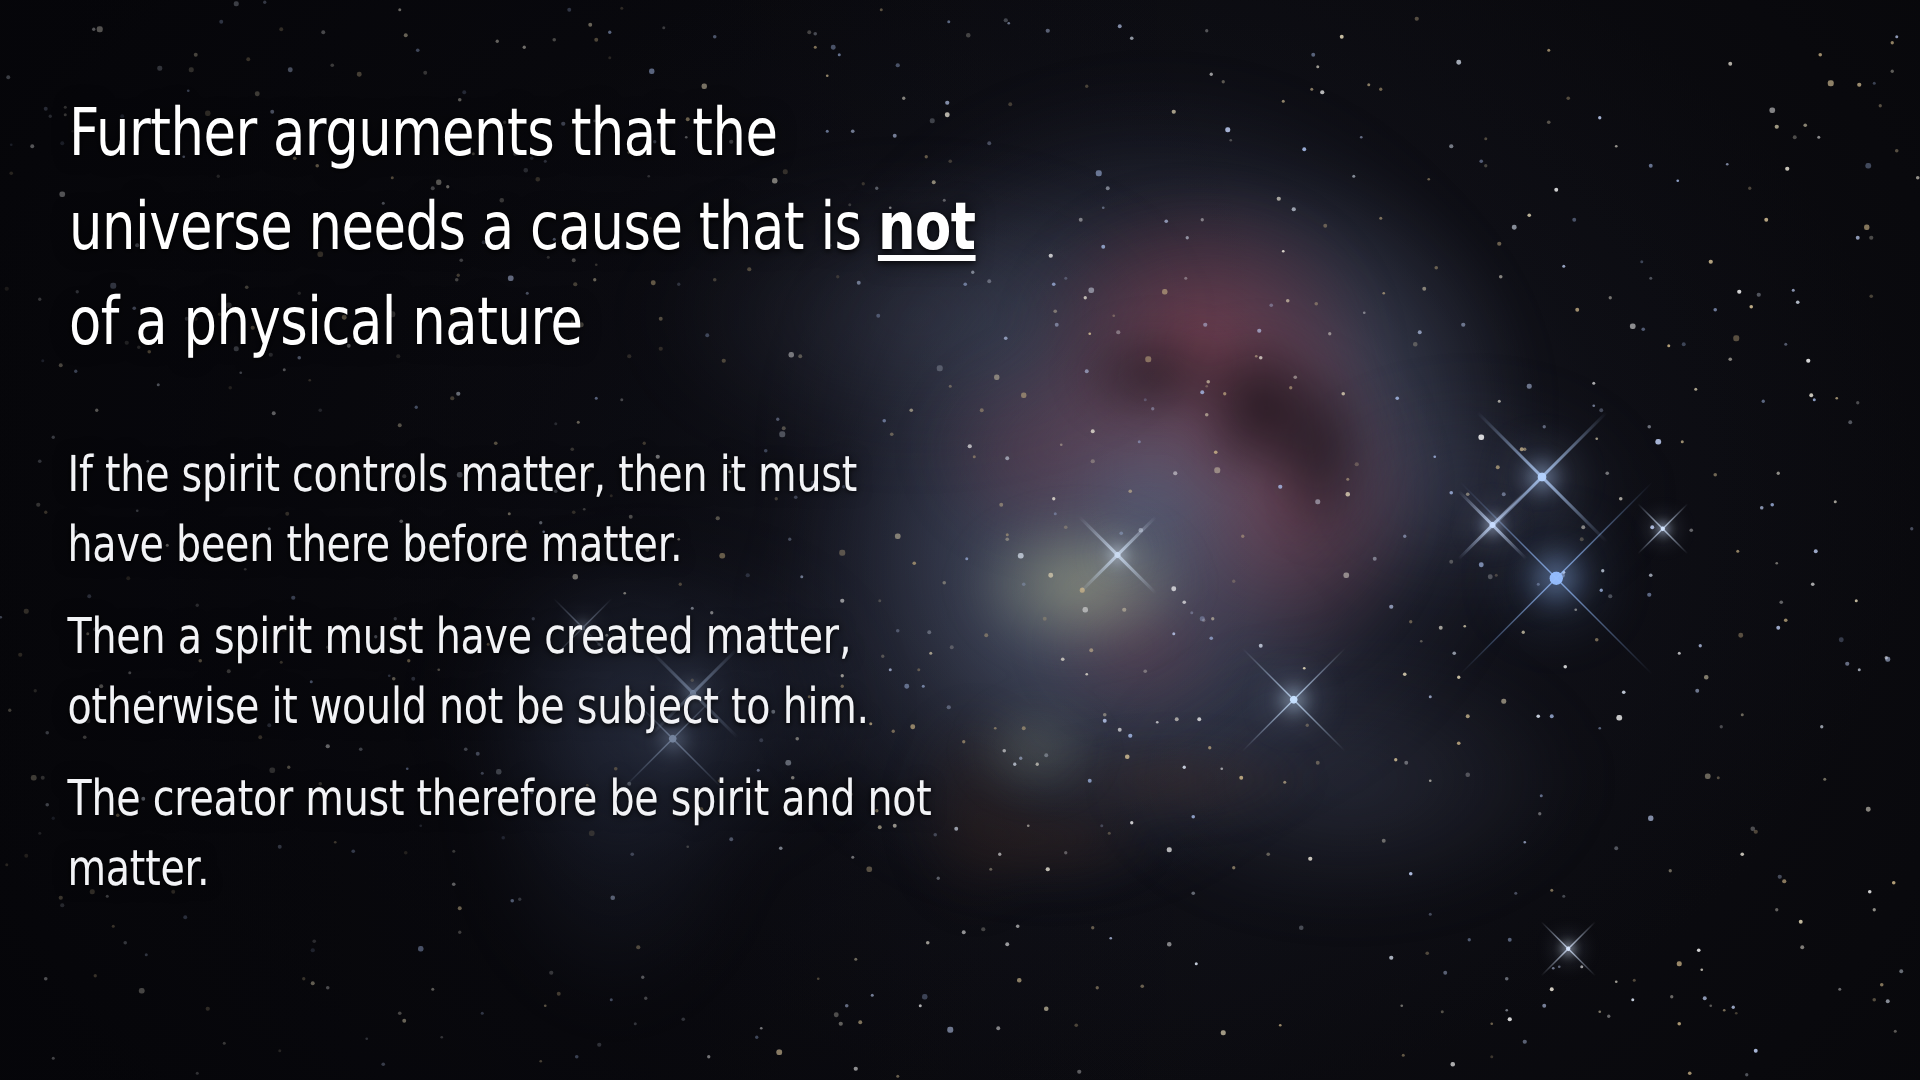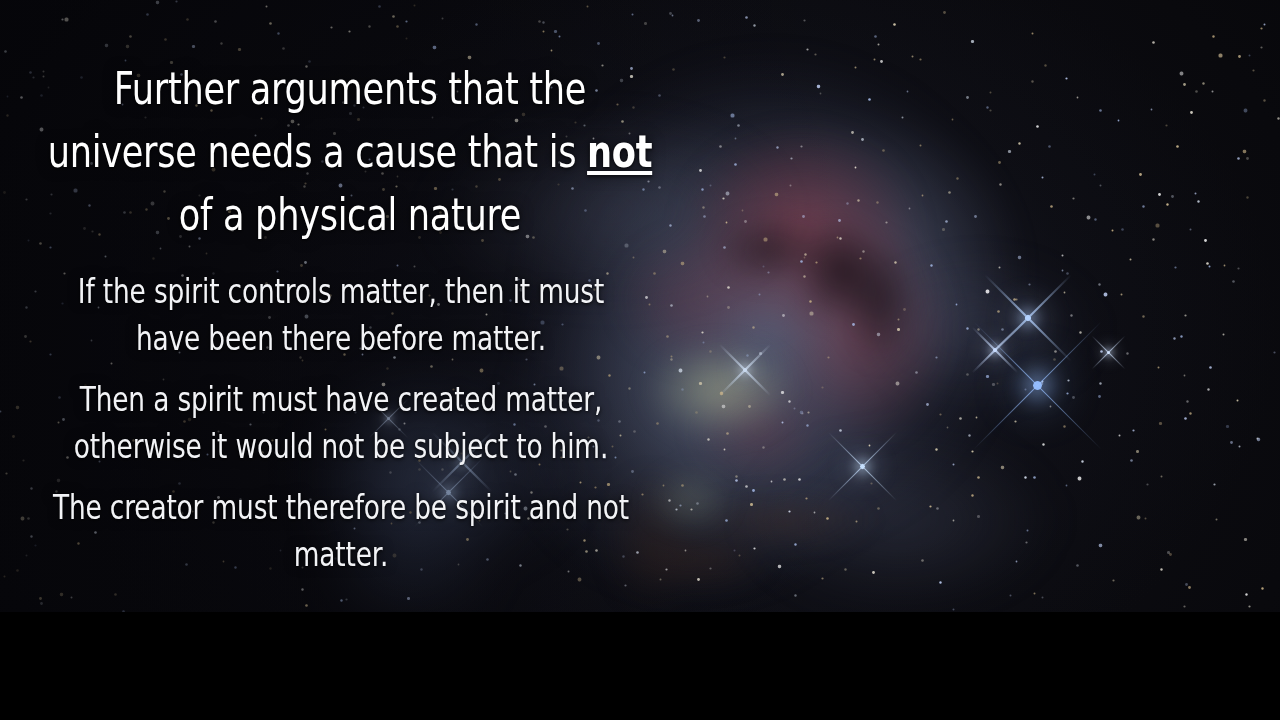--- a/index.html
+++ b/index.html
@@ -3,25 +3,24 @@
 <meta charset="utf-8">
 <style>
   html, body {
     margin: 0;
     padding: 0;
     background: #000;
   }
   #slide {
     position: relative;
     width: 1280px;
-    height: 612px;
+    height: 720px;
     overflow: hidden;
     background: #0a0a0e;
     font-family: "DejaVu Sans", sans-serif;
-    text-align: center;
   }
 
   
   .bg-layer {
     position: absolute;
     inset: 0;
     pointer-events: none;
   }
 
   
@@ -130,21 +129,21 @@
   }
   #slide-title .emph {
     font-weight: 700;
     text-decoration: underline;
     text-underline-offset: 4px;
   }
 
   #body-block {
     position: absolute;
     left: 45px;
-    top: 268px;
+    top: 292px;
     width: 740px;
   }
   .para {
     color: #f2f3f6;
     font-family: "DejaVu Sans", sans-serif;
     font-size: 33px;
     line-height: 47px;
     font-weight: 400;
     letter-spacing: -0.2px;
     transform: scaleX(0.80);

